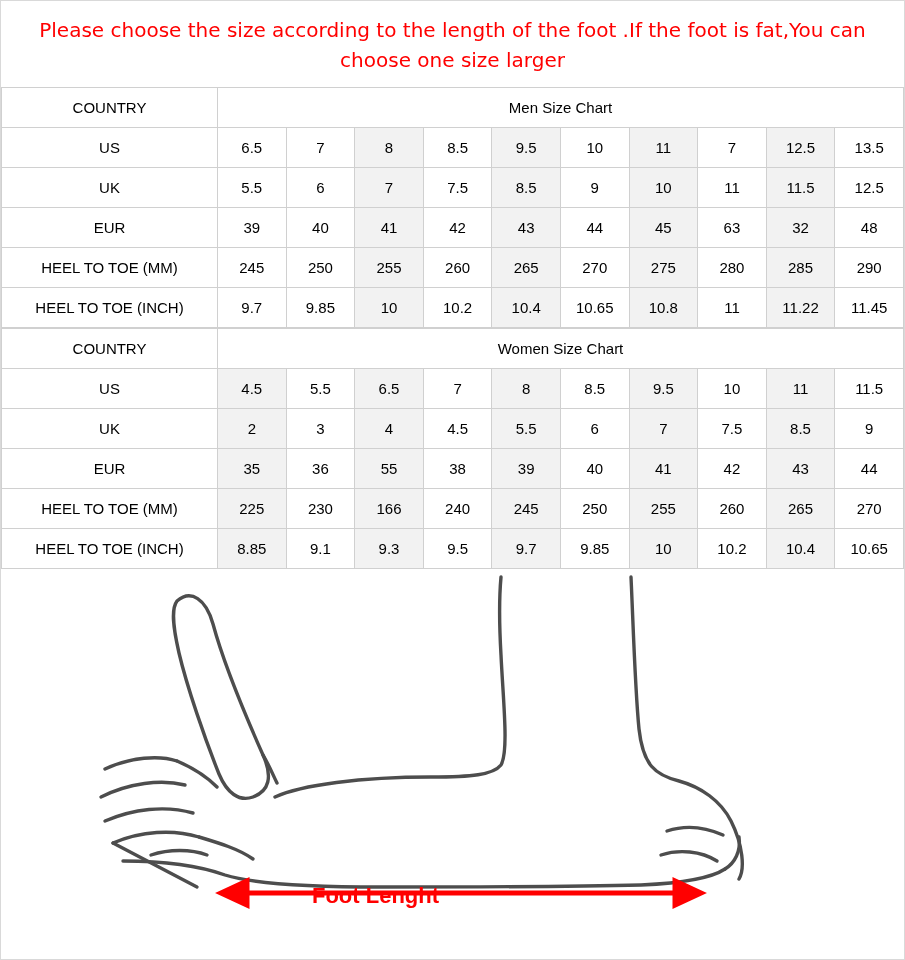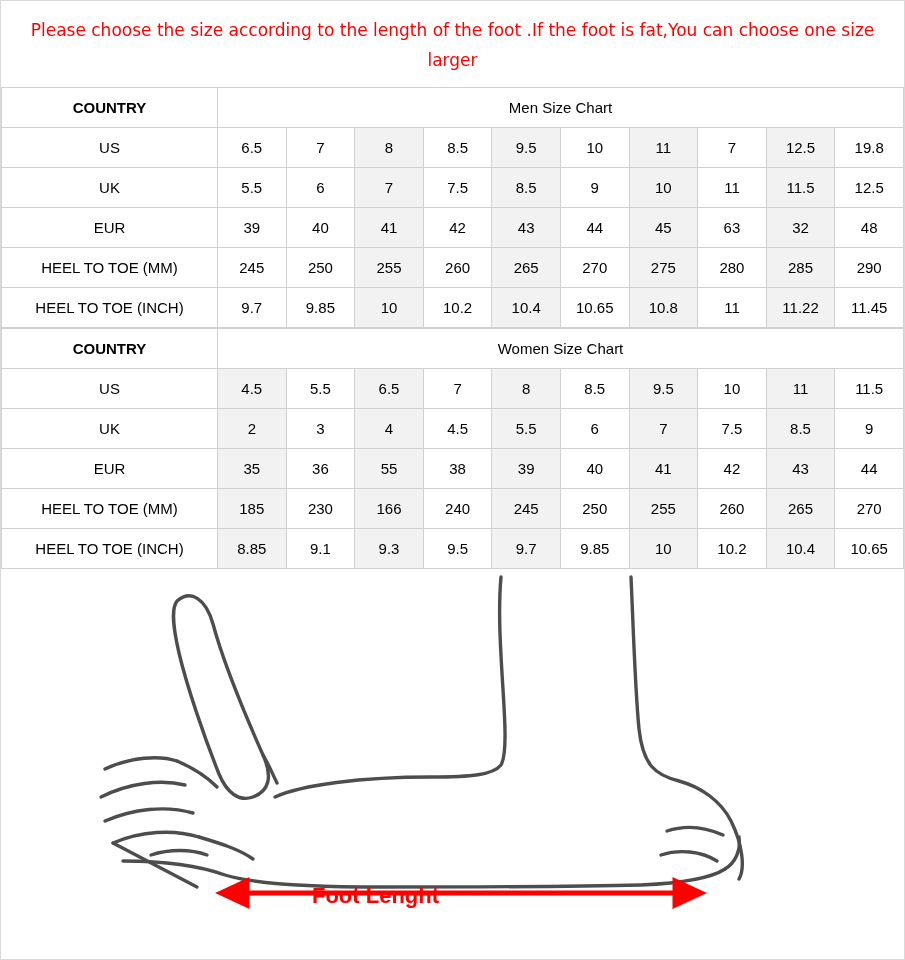--- a/index.html
+++ b/index.html
@@ -18,21 +18,21 @@
   .page {
     width: 905px;
     height: 960px;
     position: relative;
     background: #ffffff;
     border: 1px solid #d9d9d9;
   }
   .notice {
     text-align: center;
     color: #ff0000;
-    font-size: 17px;
+    font-size: 20px;
     line-height: 30px;
     padding: 14px 6px 12px 6px;
     font-family: "DejaVu Sans", sans-serif;
   }
   table.size-table {
     width: 100%;
     border-collapse: collapse;
     table-layout: fixed;
   }
   table.size-table td, table.size-table th {
@@ -50,21 +50,21 @@
     background: #ffffff;
   }
   .chart-title {
     font-weight: normal;
     font-size: 22px;
     height: 58px;
     background: #ffffff;
     font-family: "Liberation Sans", sans-serif;
   }
   .country-head {
-    font-weight: bold;
+    font-weight: normal;
     font-size: 17px;
     height: 58px;
   }
   td.val {
     font-weight: normal;
     font-size: 15px;
     background: #ffffff;
   }
   td.val.shade {
     background: #f2f2f2;
@@ -109,21 +109,21 @@
         <td class="row-head">US</td>
         <td class="val">6.5</td>
         <td class="val">7</td>
         <td class="val shade">8</td>
         <td class="val">8.5</td>
         <td class="val shade">9.5</td>
         <td class="val">10</td>
         <td class="val shade">11</td>
         <td class="val">7</td>
         <td class="val shade">12.5</td>
-        <td class="val">19.8</td>
+        <td class="val">13.5</td>
       </tr>
 
       <tr>
         <td class="row-head">UK</td>
         <td class="val">5.5</td>
         <td class="val">6</td>
         <td class="val shade">7</td>
         <td class="val">7.5</td>
         <td class="val shade">8.5</td>
         <td class="val">9</td>
@@ -221,21 +221,21 @@
         <td class="val shade">39</td>
         <td class="val">40</td>
         <td class="val shade">41</td>
         <td class="val">42</td>
         <td class="val shade">43</td>
         <td class="val">44</td>
       </tr>
 
       <tr>
         <td class="row-head">HEEL TO TOE (MM)</td>
-        <td class="val shade">185</td>
+        <td class="val shade">225</td>
         <td class="val">230</td>
         <td class="val shade">166</td>
         <td class="val">240</td>
         <td class="val shade">245</td>
         <td class="val">250</td>
         <td class="val shade">255</td>
         <td class="val">260</td>
         <td class="val shade">265</td>
         <td class="val">270</td>
       </tr>

